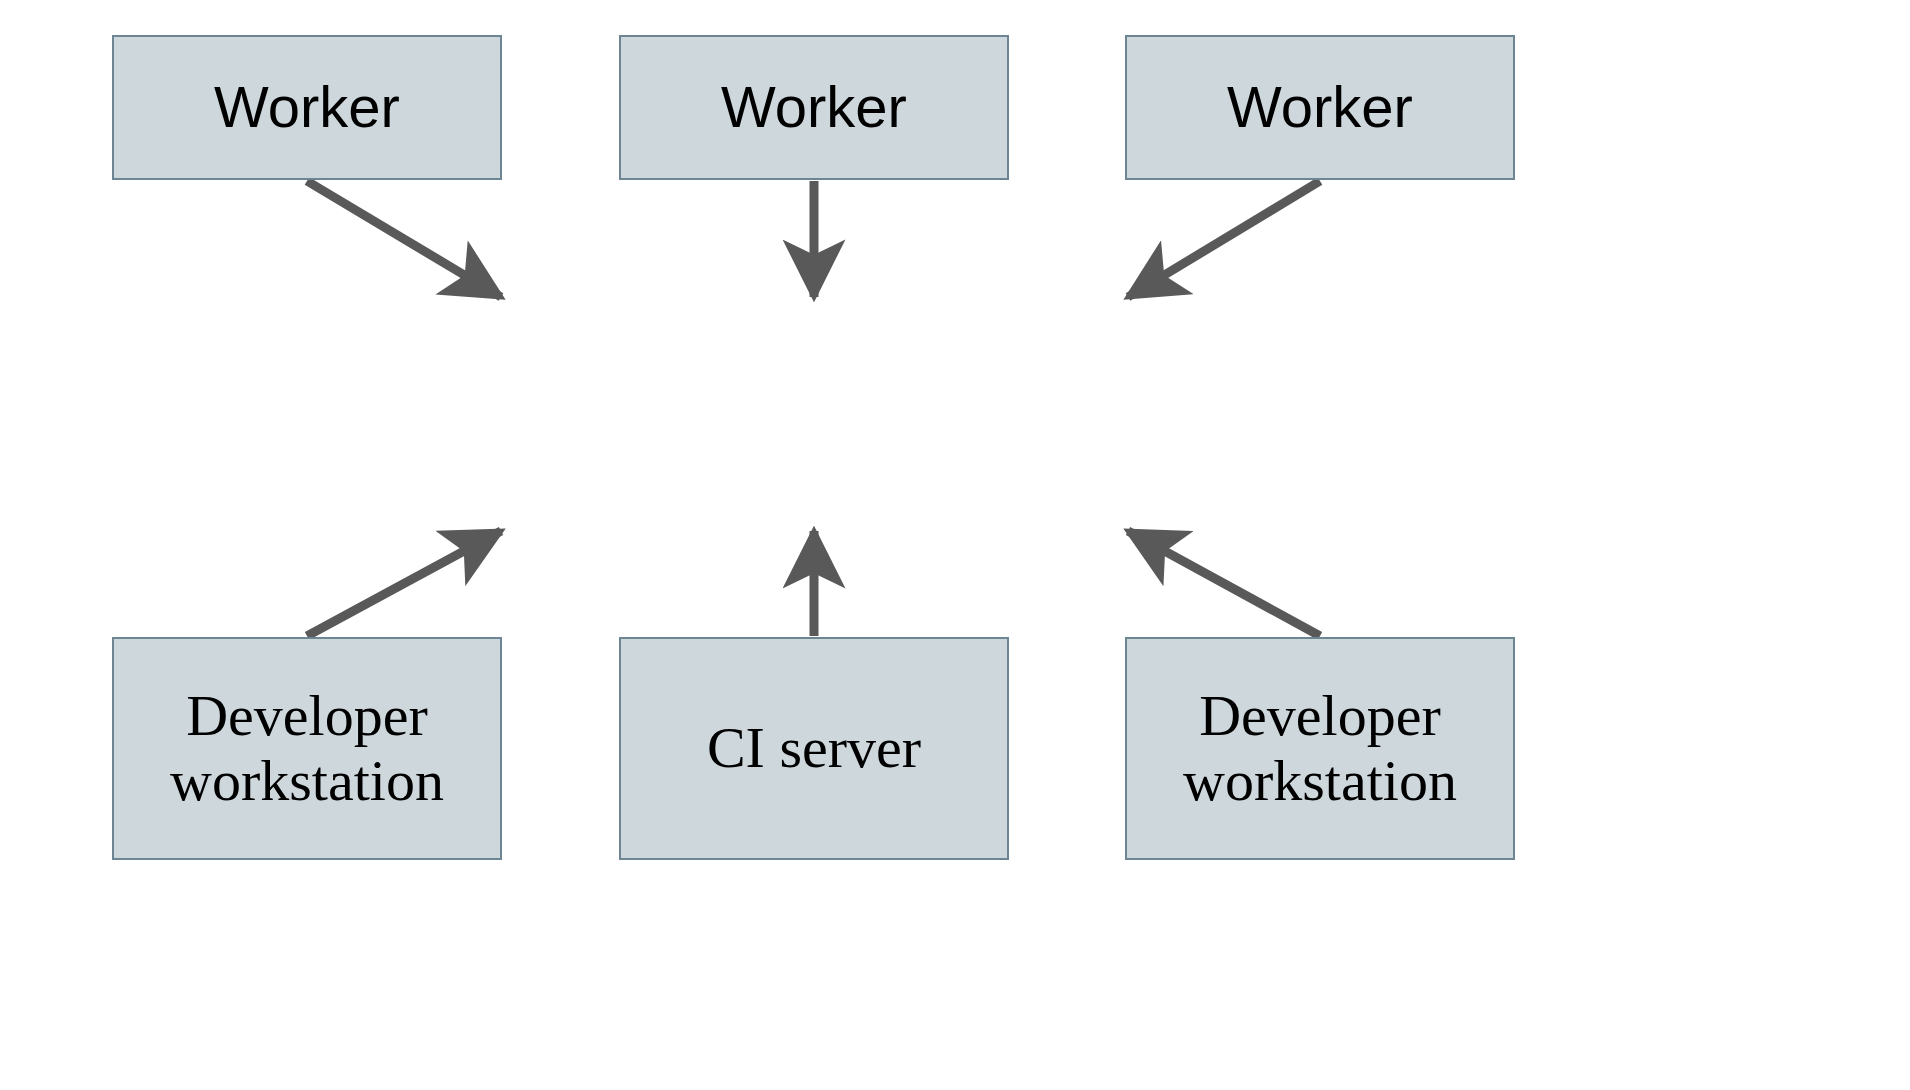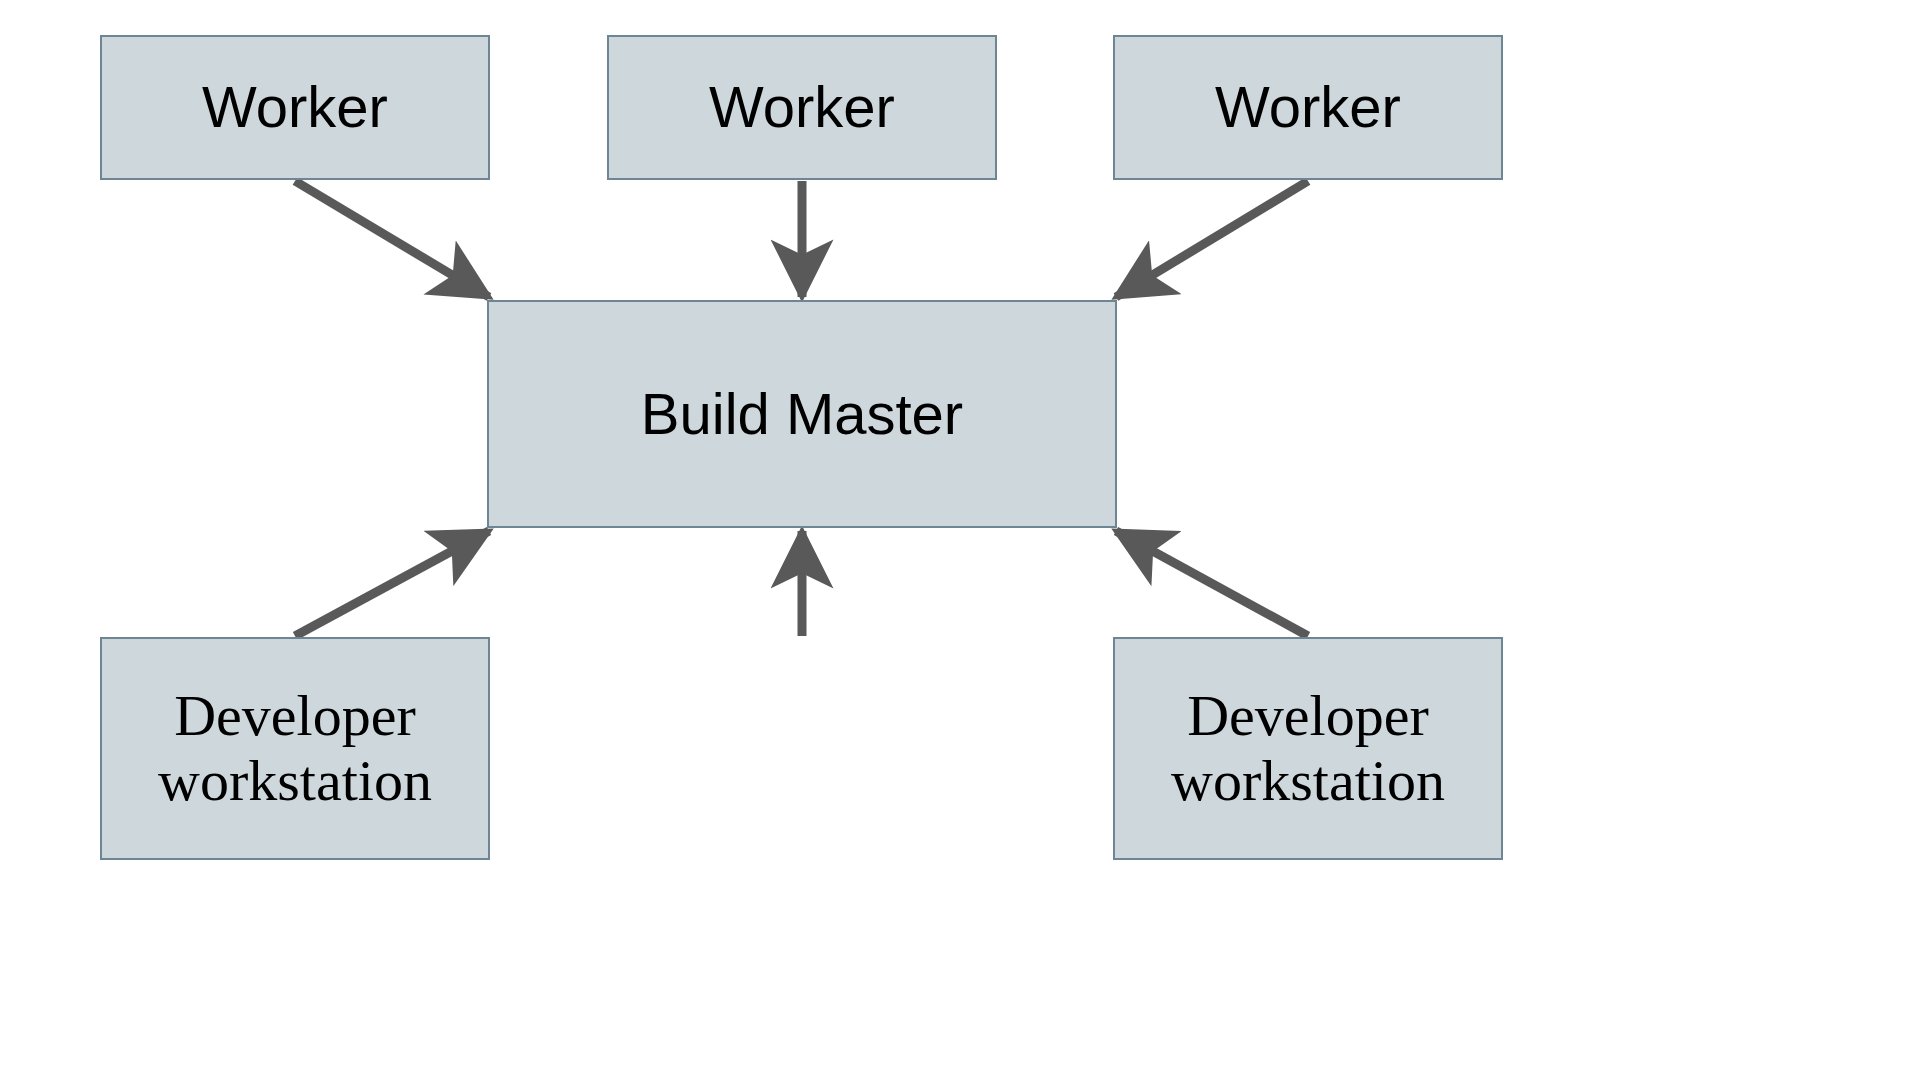--- a/index.html
+++ b/index.html
@@ -11,20 +11,21 @@
     width: 1910px;
     height: 1090px;
     font-family: "Liberation Sans", sans-serif;
     overflow: hidden;
   }
   #diagram-root {
     position: relative;
     width: 1638px;
     height: 1090px;
     background: #ffffff;
+    margin-left: 12px;
   }
   #edge-layer {
     position: absolute;
     left: 0;
     top: 0;
     width: 1910px;
     height: 1090px;
     pointer-events: none;
   }
   .node {
@@ -87,28 +88,28 @@
   </div>
 
   <div class="node node-worker" style="left:607px; top:35px; width:390px; height:145px;">
     <span class="node-label">Worker</span>
   </div>
 
   <div class="node node-worker" style="left:1113px; top:35px; width:390px; height:145px;">
     <span class="node-label">Worker</span>
   </div>
 
-  <div class="node node-hub" style="left:487px; top:300px; width:630px; height:228px;">
-    <span class="node-label">Build Master</span>
-  </div>
 
   <div class="node node-source" style="left:100px; top:637px; width:390px; height:223px;">
     <span class="node-label">Developer
 workstation</span>
   </div>
 
+  <div class="node node-source" style="left:607px; top:637px; width:390px; height:223px;">
+    <span class="node-label">CI server</span>
+  </div>
 
   <div class="node node-source" style="left:1113px; top:637px; width:390px; height:223px;">
     <span class="node-label">Developer
 workstation</span>
   </div>
 
 </div>
 
 </body></html>

